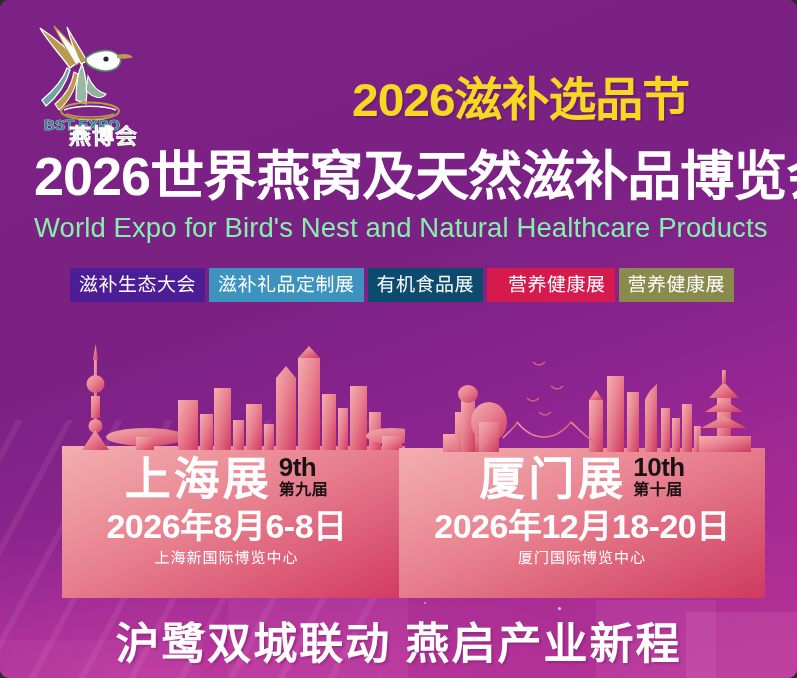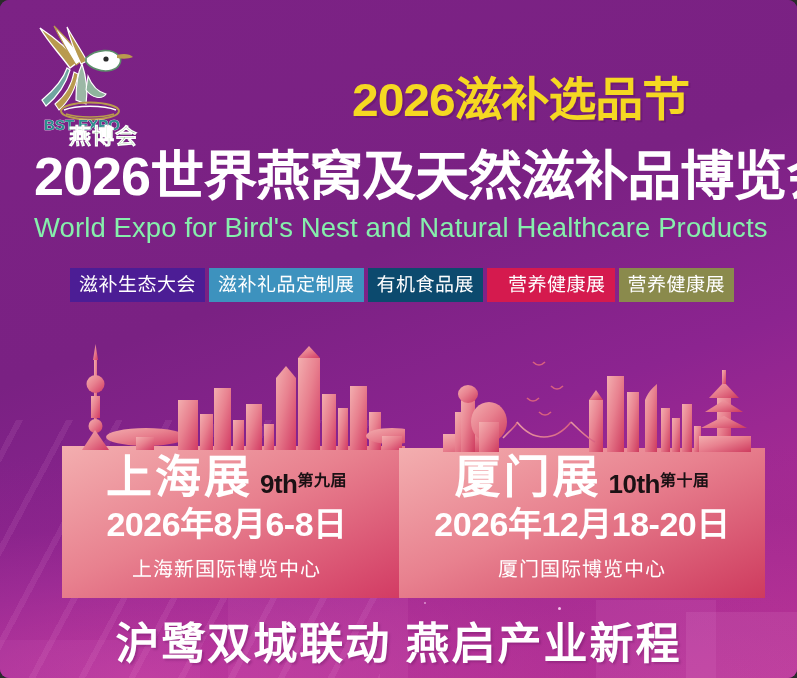--- a/index.html
+++ b/index.html
@@ -163,21 +163,21 @@
   }
   .city-name {
     font-size: 46px;
     font-weight: 700;
     line-height: 1;
     letter-spacing: 3px;
     color: #ffffff;
   }
   .edition {
     display: flex;
-    flex-direction: row;
+    flex-direction: column;
     align-items: flex-start;
     padding-bottom: 3px;
     color: #1b1114;
   }
   .edition-en {
     font-size: 26px;
     font-weight: 700;
     line-height: 1;
     letter-spacing: -0.5px;
   }
@@ -189,24 +189,24 @@
   }
   .date-line {
     font-size: 34px;
     font-weight: 700;
     line-height: 1.1;
     margin-top: 6px;
     letter-spacing: -0.5px;
     color: #ffffff;
   }
   .venue-line {
-    font-size: 20px;
+    font-size: 15px;
     font-weight: 400;
     line-height: 1.2;
-    margin-top: 14px;
+    margin-top: 3px;
     letter-spacing: 1px;
     color: #ffffff;
   }
 
   
   .tagline {
     position: absolute;
     left: 0; right: 0; top: 622px;
     text-align: center;
     color: #ffffff;

